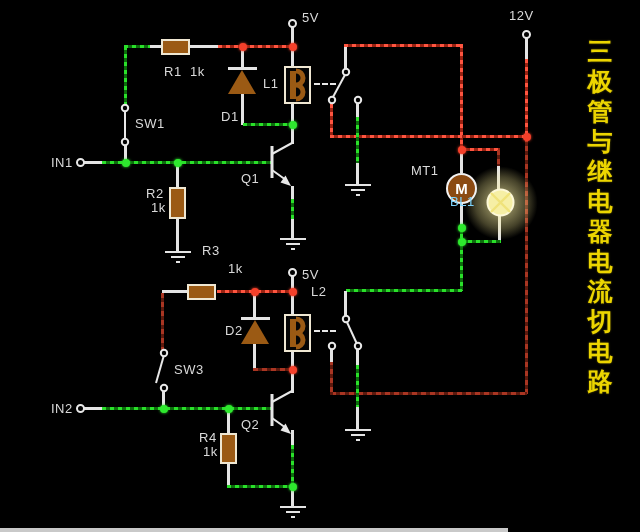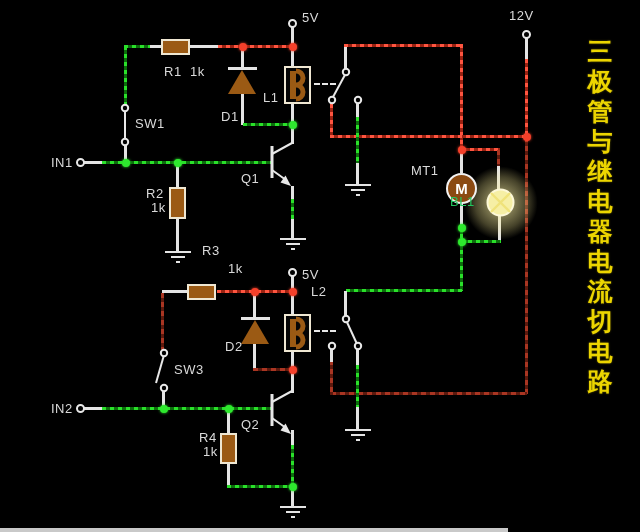--- a/index.html
+++ b/index.html
@@ -249,31 +249,31 @@
   <i class="dg" style="left:225px;top:405px"></i>
   <i class="dg" style="left:289px;top:483px"></i>
 
   <span class="lbl" style="left:302px;top:10px">5V</span>
   <span class="lbl" style="left:509px;top:8px">12V</span>
   <span class="lbl" style="left:164px;top:64px">R1</span>
   <span class="lbl" style="left:190px;top:64px">1k</span>
   <span class="lbl" style="left:135px;top:116px">SW1</span>
   <span class="lbl" style="left:51px;top:155px">IN1</span>
   <span class="lbl" style="left:221px;top:109px">D1</span>
-  <span class="lbl" style="left:263px;top:90px">L1</span>
+  <span class="lbl" style="left:263px;top:76px">L1</span>
   <span class="lbl" style="left:241px;top:171px">Q1</span>
   <span class="lbl" style="left:146px;top:186px">R2</span>
   <span class="lbl" style="left:151px;top:200px">1k</span>
   <span class="lbl" style="left:411px;top:163px">MT1</span>
-  <span class="lbl" style="left:450px;top:194px;color:#22c55e;z-index:3">BL1</span>
+  <span class="lbl" style="left:450px;top:194px;color:#7dd3fc;z-index:3">BL1</span>
   <span class="lbl" style="left:202px;top:243px">R3</span>
   <span class="lbl" style="left:228px;top:261px">1k</span>
   <span class="lbl" style="left:302px;top:267px">5V</span>
   <span class="lbl" style="left:311px;top:284px">L2</span>
-  <span class="lbl" style="left:225px;top:339px">D2</span>
+  <span class="lbl" style="left:225px;top:323px">D2</span>
   <span class="lbl" style="left:174px;top:362px">SW3</span>
   <span class="lbl" style="left:51px;top:401px">IN2</span>
   <span class="lbl" style="left:241px;top:417px">Q2</span>
   <span class="lbl" style="left:199px;top:430px">R4</span>
   <span class="lbl" style="left:203px;top:444px">1k</span>
 
   <div class="vtitle">
     <span>三</span>
     <span>极</span>
     <span>管</span>

